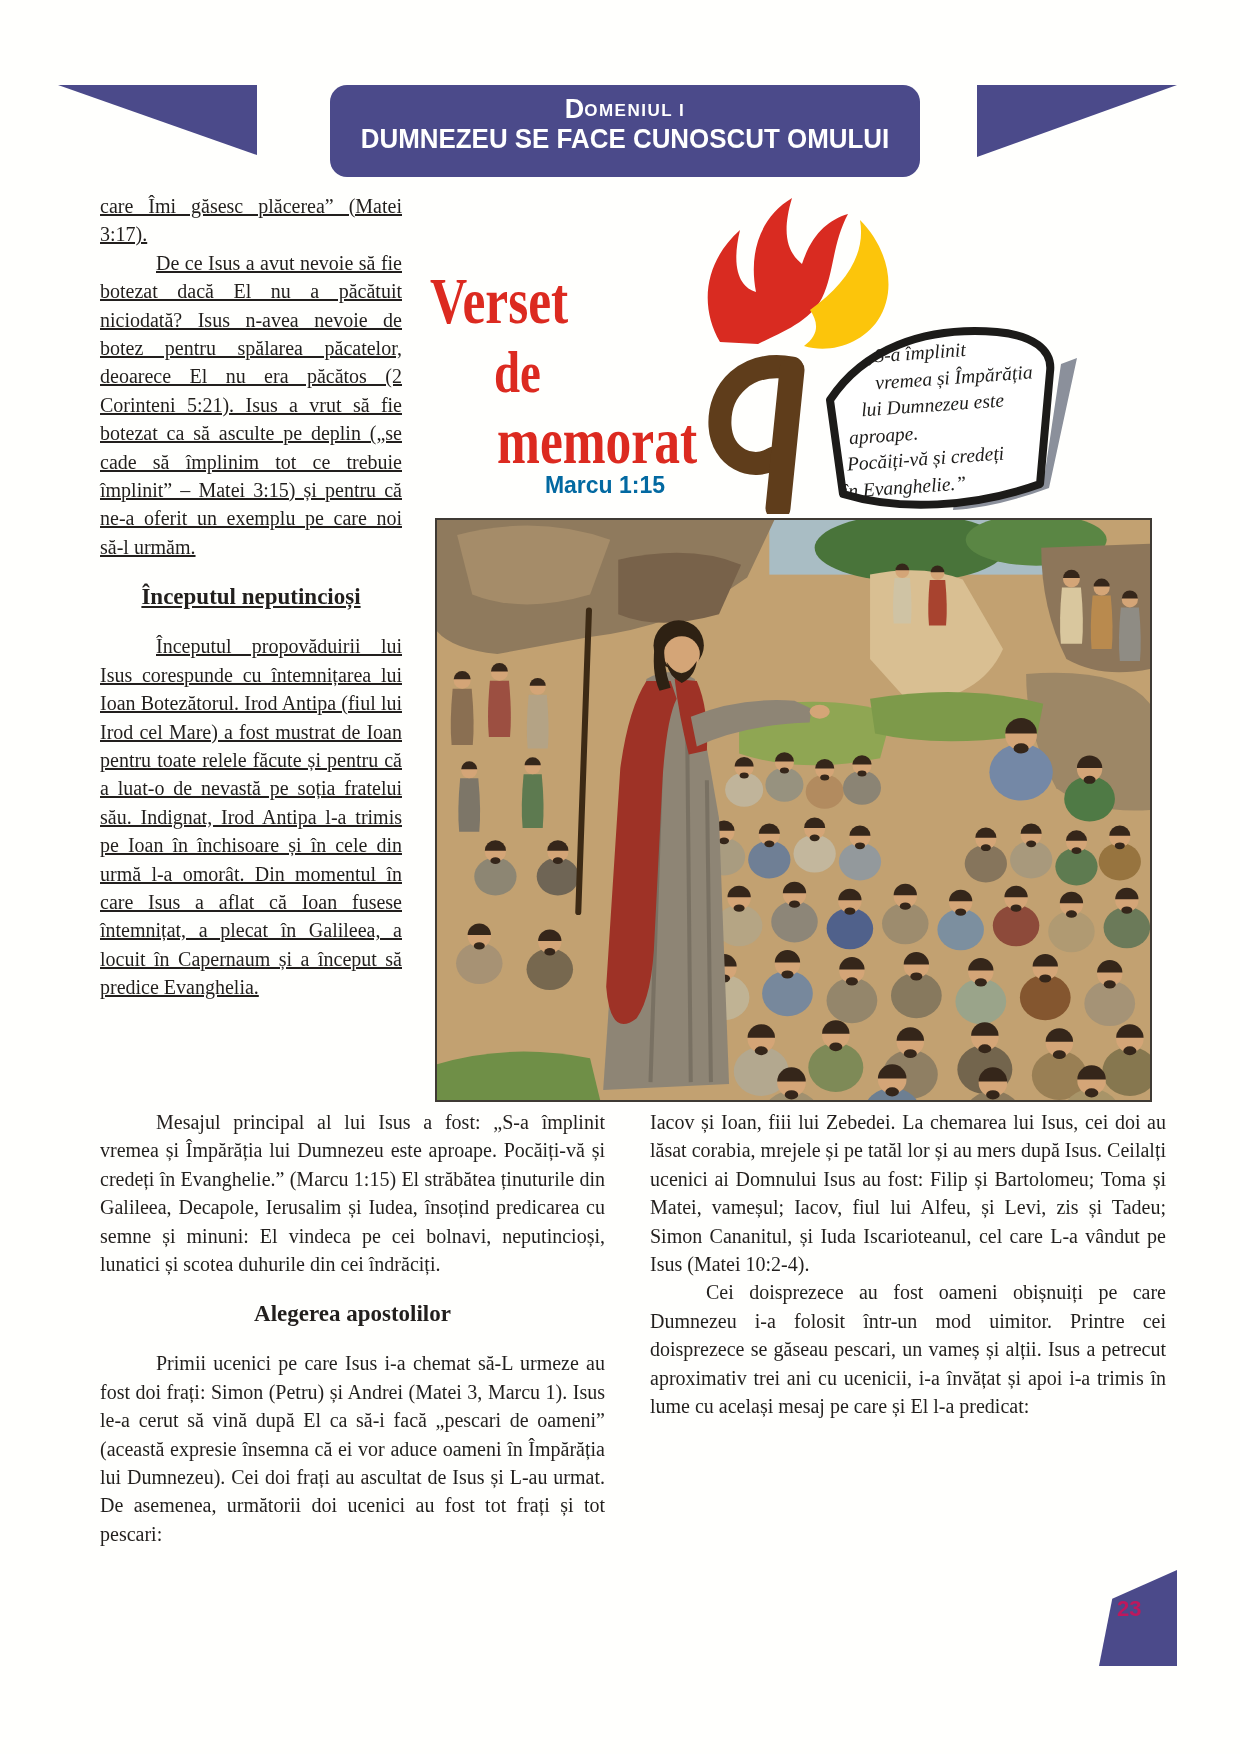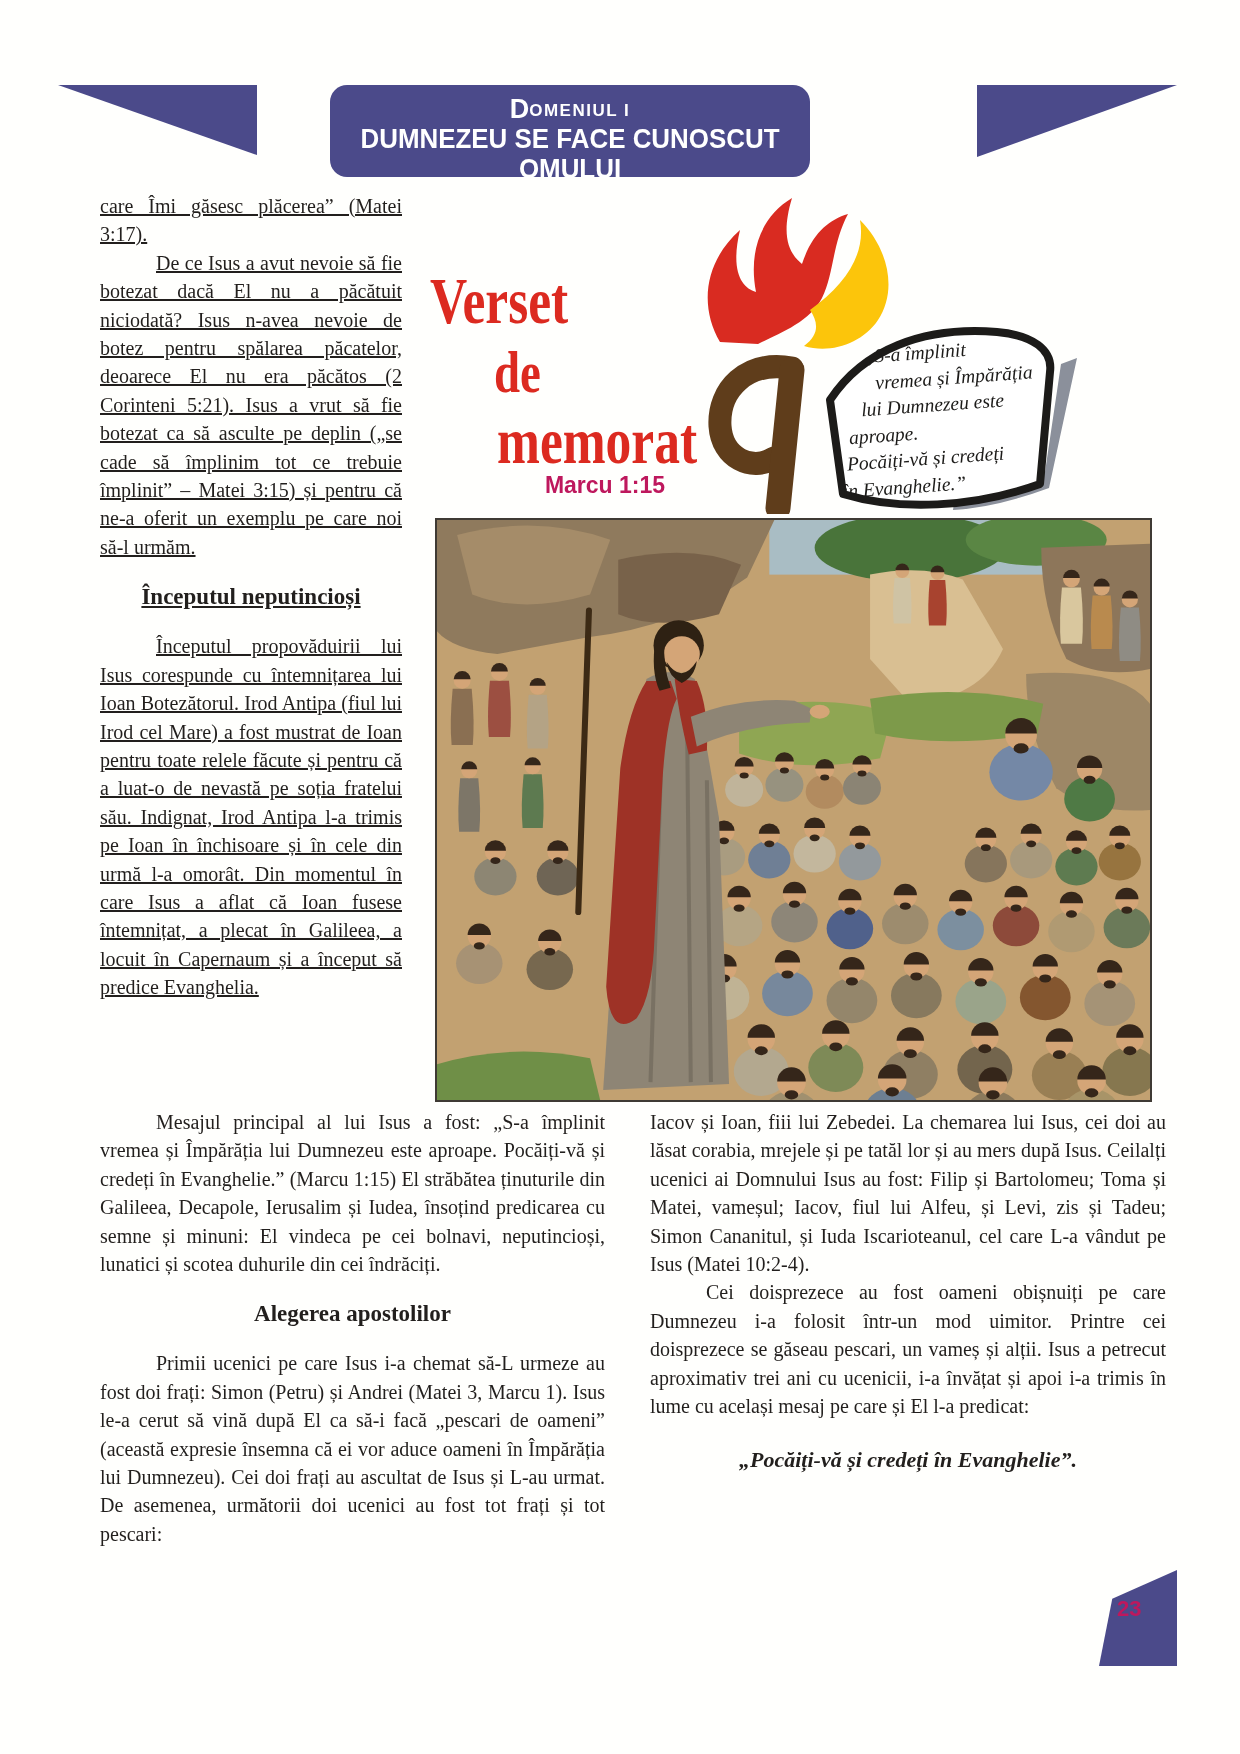--- a/index.html
+++ b/index.html
@@ -10,21 +10,21 @@
   }
   .abs{position:absolute;}
 
   
   .tri{background:#4b4a8a;}
   .tri-left{left:58px;top:85px;width:199px;height:70px;
     clip-path:polygon(0 0,100% 0,100% 100%);}
   .tri-right{left:977px;top:85px;width:200px;height:72px;
     clip-path:polygon(0 0,100% 0,0 100%);}
   .band{
-    left:330px;top:85px;width:480px;height:92px;background:#4b4a8a;
+    left:330px;top:85px;width:590px;height:92px;background:#4b4a8a;
     border-radius:17px;color:#fff;text-align:center;
     font-family:"Liberation Sans",sans-serif;font-weight:bold;
   }
   .band .kicker{margin-top:11px;font-size:17px;letter-spacing:1.5px;line-height:26px;}
   .band .kicker .cap{font-size:27px;letter-spacing:0;vertical-align:-2px;}
   .band .title{font-size:27px;line-height:30px;transform:scaleX(.96);transform-origin:center;}
 
   
   .bodytext{font-size:20px;line-height:28.4px;text-align:justify;}
   .bodytext p{margin:0;}
@@ -35,21 +35,21 @@
   .col-br{left:650px;top:1108px;width:516px;}
   .closing-quote{margin-top:26px;font-size:22px;font-weight:bold;font-style:italic;text-align:center;}
 
   
   .vword{color:#dc2a20;font-weight:bold;font-family:"Liberation Serif",serif;
     transform:scaleX(.78);transform-origin:left top;white-space:nowrap;line-height:1;}
   .vw1{left:430px;top:268px;font-size:66px;}
   .vw2{left:494px;top:342px;font-size:60px;}
   .vw3{left:497px;top:408px;font-size:66px;}
   .vref{left:510px;top:472px;width:190px;text-align:center;
-    font-family:"Liberation Sans",sans-serif;font-weight:bold;font-size:23px;color:#be185d;}
+    font-family:"Liberation Sans",sans-serif;font-weight:bold;font-size:23px;color:#0369a1;}
   .torch{left:660px;top:192px;width:260px;height:322px;}
   .notewrap{left:805px;top:312px;width:300px;height:200px;}
   .notetext{
     left:838px;top:338px;width:230px;transform:rotate(-4deg);
     font-style:italic;font-size:19.5px;line-height:26.5px;color:#1c1b19;
   }
   .notetext div{margin:0;}
   .nl0{padding-left:30px;} .nl1{padding-left:40px;} .nl2{padding-left:24px;}
   .nl3{padding-left:10px;} .nl4{padding-left:6px;}  .nl5{padding-left:0;}
 
@@ -326,19 +326,18 @@
 
   <div class="abs bodytext col-bl">
     <p class="ind">Mesajul principal al lui Isus a fost: „S-a împlinit vremea și Împărăția lui Dumnezeu este aproape. Pocăiți-vă și credeți în Evanghelie.” (Marcu 1:15) El străbătea ținuturile din Galileea, Decapole, Ierusalim și Iudea, însoțind predicarea cu semne și minuni: El vindeca pe cei bolnavi, neputincioși, lunatici și scotea duhurile din cei îndrăciți.</p>
     <div class="sechead">Alegerea apostolilor</div>
     <p class="ind">Primii ucenici pe care Isus i-a chemat să-L urmeze au fost doi frați: Simon (Petru) și Andrei (Matei 3, Marcu 1). Isus le-a cerut să vină după El ca să-i facă „pescari de oameni” (această expresie însemna că ei vor aduce oameni în Împărăția lui Dumnezeu). Cei doi frați au ascultat de Isus și L-au urmat. De asemenea, următorii doi ucenici au fost tot frați și tot pescari:</p>
   </div>
 
   <div class="abs bodytext col-br">
     <p>Iacov și Ioan, fiii lui Zebedei. La chemarea lui Isus, cei doi au lăsat corabia, mrejele și pe tatăl lor și au mers după Isus. Ceilalți ucenici ai Domnului Isus au fost: Filip și Bartolomeu; Toma și Matei, vameșul; Iacov, fiul lui Alfeu, și Levi, zis și Tadeu; Simon Cananitul, și Iuda Iscarioteanul, cel care L-a vândut pe Isus (Matei 10:2-4).</p>
     <p class="ind">Cei doisprezece au fost oameni obișnuiți pe care Dumnezeu i-a folosit într-un mod uimitor. Printre cei doisprezece se găseau pescari, un vameș și alții. Isus a petrecut aproximativ trei ani cu ucenicii, i-a învățat și apoi i-a trimis în lume cu același mesaj pe care și El l-a predicat:</p>
-    <div class="closing-quote">„Pocăiți-vă și credeți în Evanghelie”.</div>
   </div>
 
   <div class="abs badge"></div>
   <div class="abs pageno">23</div>
 
 </div>
 
 </body></html>

